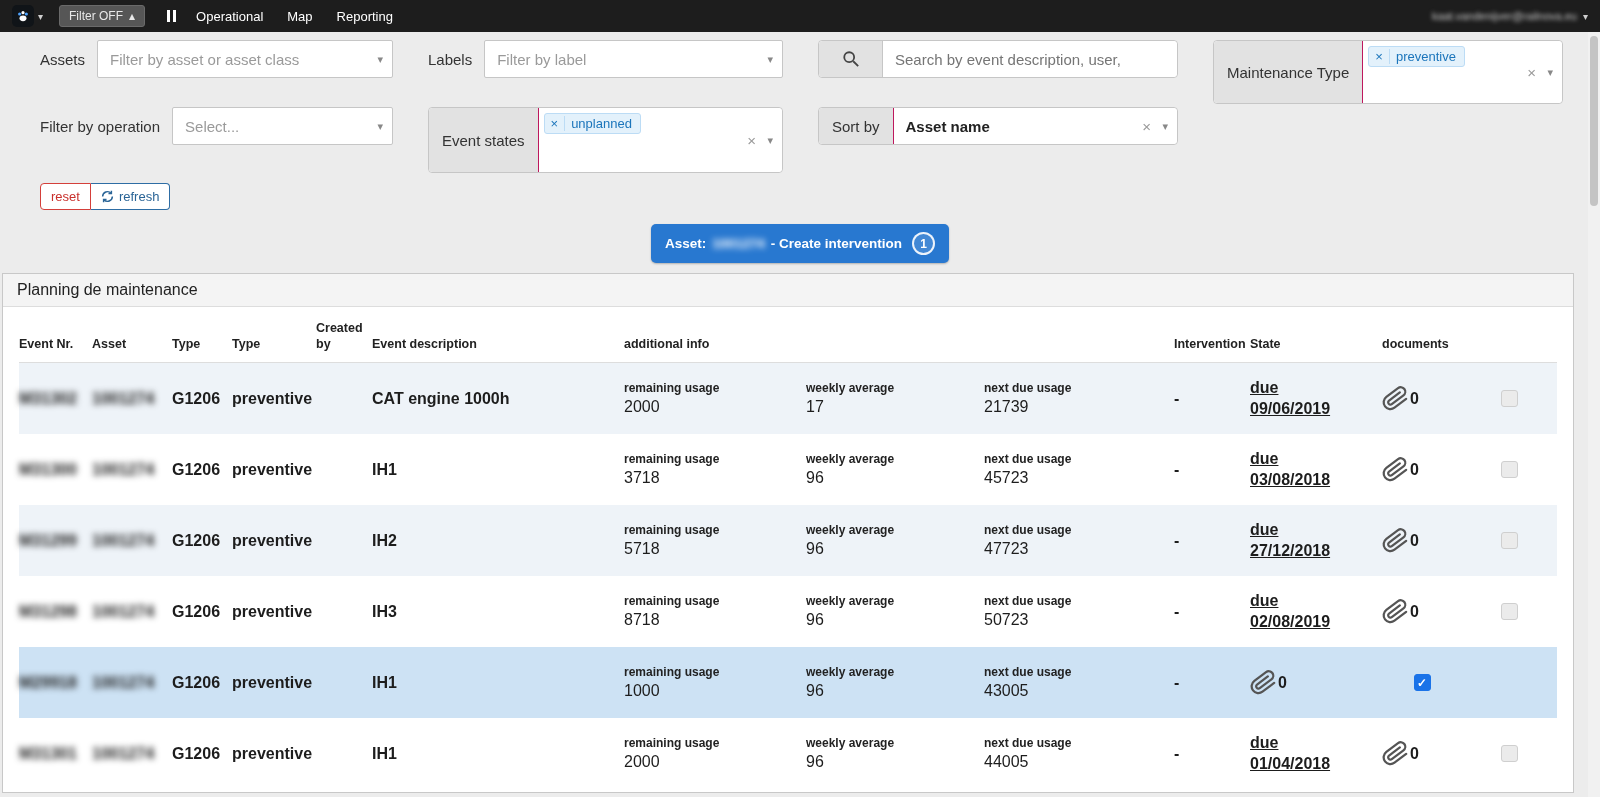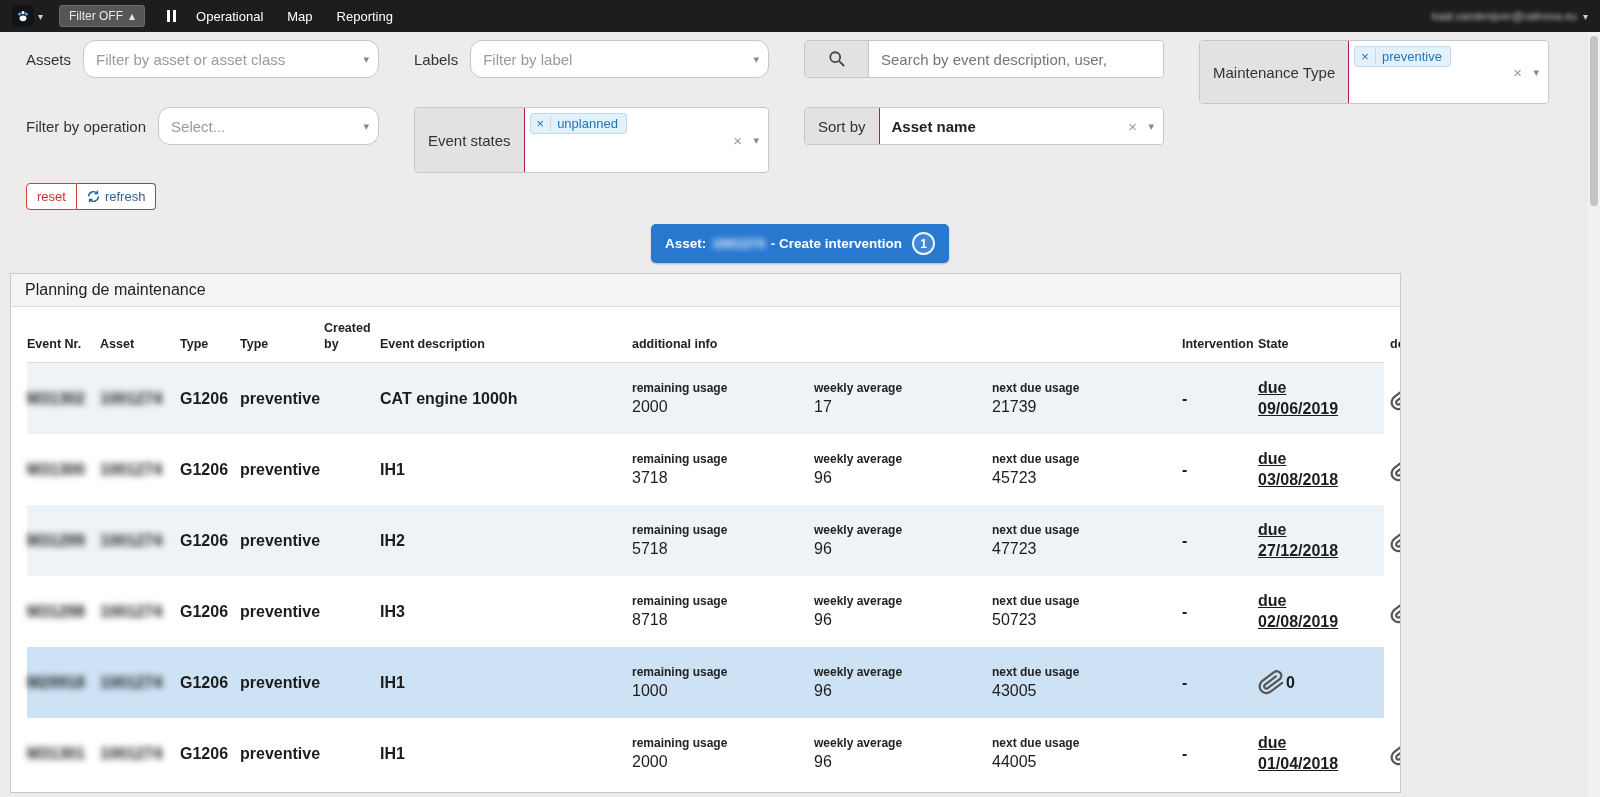--- a/index.html
+++ b/index.html
@@ -28,31 +28,31 @@
     font-size:12px; padding:3px 9px; border-radius:3px; display:flex; gap:6px; align-items:center;
     cursor:pointer;
   }
   .pause-icon { display:flex; gap:3px; margin-left:6px; }
   .pause-icon i { display:block; width:3px; height:12px; background:#fff; }
   .nav-item { color:#fff; font-size:13px; padding:0 4px; cursor:pointer; }
   .nav-right { margin-left:auto; display:flex; align-items:center; gap:6px; }
   .user-email { color:#c9c9c9; font-size:11px; filter:blur(2px); }
 
   
-  .filter-area { padding:6px 0 0 26px; }
+  .filter-area { padding:6px 0 0 10px;margin-left:30px; }
   .frow { display:flex; align-items:flex-start; gap:35px; }
   .frow1 { margin-top:2px; min-height:64px; }
   .frow2 { margin-top:3px; min-height:66px; }
 
   .composite { display:flex; align-items:center; }
   .c1 { width:353px; } .c2 { width:355px; } .c3 { width:360px; } .c4 { width:350px; }
   .plain-label { font-size:15px; color:#333; margin-right:12px; white-space:nowrap; }
 
   .fbox {
-    flex:1; background:#fff; border:1px solid #c6c6c6; border-radius:12px;
+    flex:1; background:#fff; border:1px solid #c6c6c6; border-radius:2px;
     height:38px; display:flex; align-items:flex-start; position:relative;
   }
   .fbox input {
     border:none; outline:none; flex:1; font-family:"Liberation Sans",sans-serif;
     font-size:15px; padding:0 26px 0 12px; color:#333; background:transparent; height:100%;
   }
   .fbox input::placeholder { color:#9a9a9a; }
   .caret { position:absolute; right:9px; top:50%; transform:translateY(-50%); color:#888; font-size:11px; cursor:pointer; }
   .clear-x { position:absolute; right:26px; top:50%; transform:translateY(-50%); color:#9a9a9a; font-size:15px; cursor:pointer; }
 
@@ -101,21 +101,21 @@
   }
   .action-asset { filter:blur(3px); }
   .badge {
     width:23px; height:23px; border-radius:50%; border:2px solid rgba(255,255,255,.9);
     background:rgba(255,255,255,.12); display:flex; align-items:center; justify-content:center;
     font-size:12px; margin-left:4px;
   }
 
   
   .panel {
-    margin:10px 0 0 10px; width:1391px; height:520px;
+    margin:10px 0 0 2px; width:1572px; height:520px;
     background:#fff; border:1px solid #c8c8c8; overflow:hidden;
   }
   .panel-title {
     background:#f4f4f4; border-bottom:1px solid #ddd; padding:7px 14px;
     font-size:16px; color:#222;
   }
   .tgrid {
     display:grid;
     grid-template-columns:73px 80px 60px 84px 56px 252px 182px 178px 190px 76px 132px 88px 1fr;
   }

